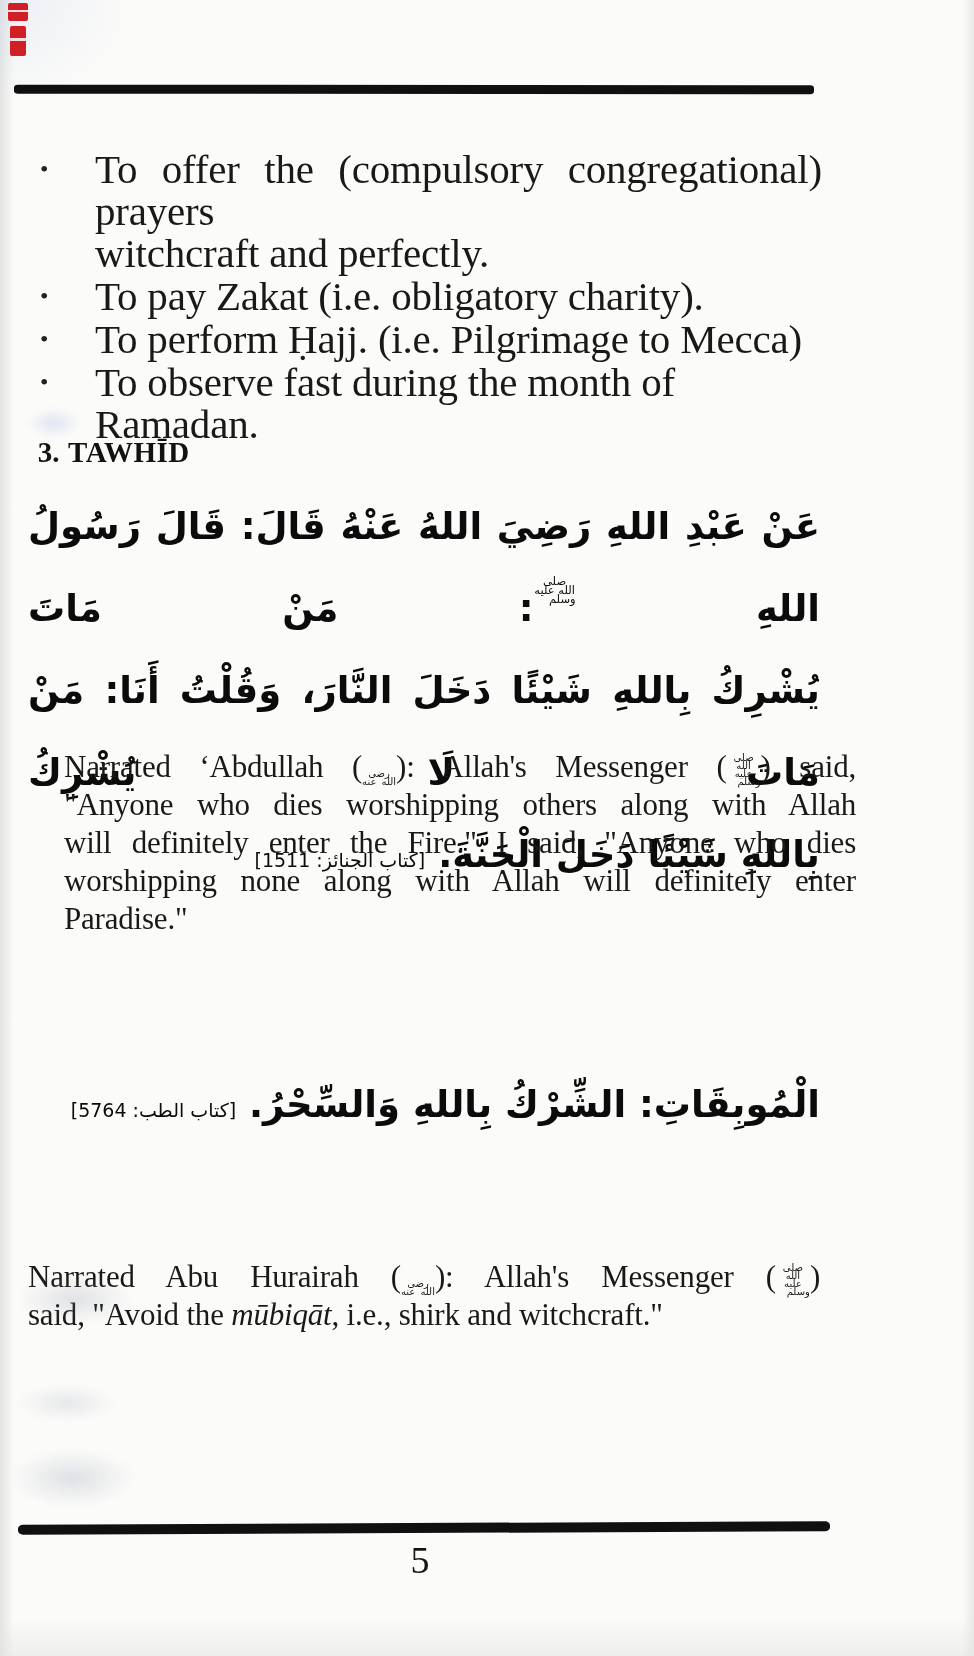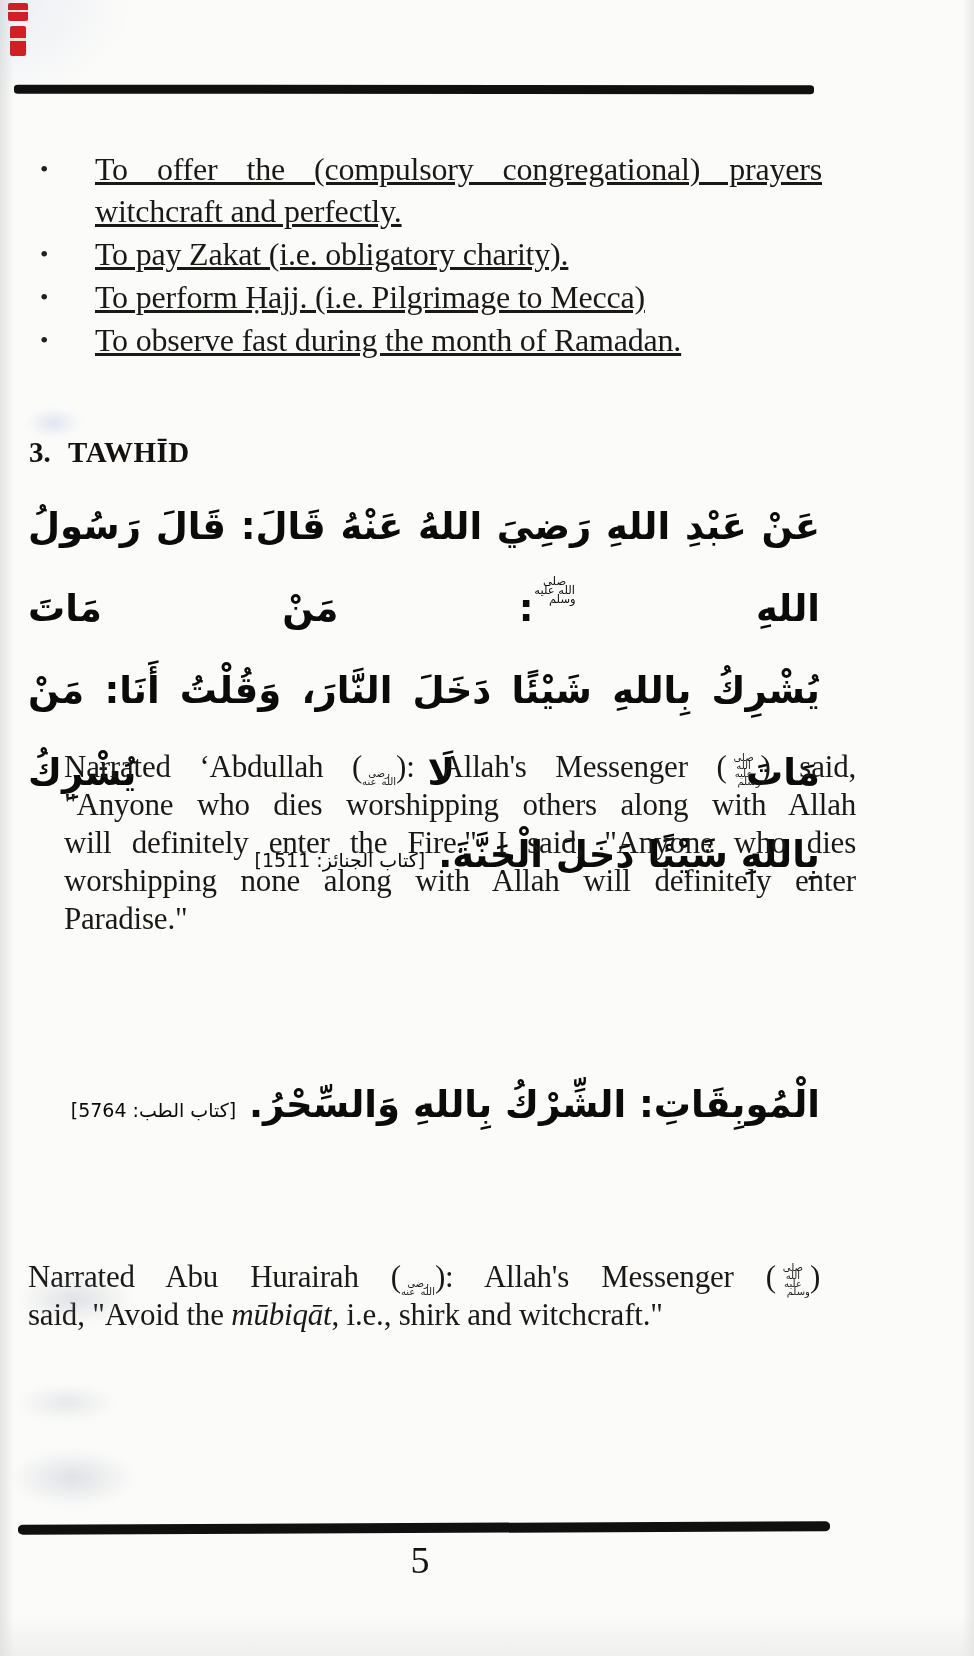--- a/index.html
+++ b/index.html
@@ -22,26 +22,26 @@
   .stamp{position:absolute;}
   .stamp-1{left:8px;top:3px;width:20px;height:18px;border-radius:2px;
     background:linear-gradient(180deg,#d11f26 0 7px,#f6dede 7px 9px,#d11f26 9px 100%);}
   .stamp-2{left:10px;top:26px;width:16px;height:30px;border-radius:2px;
     background:linear-gradient(180deg,#d11f26 0 12px,#f6dede 12px 15px,#d11f26 15px 100%);}
 
   
   .bullets{position:absolute;left:30px;top:148px;width:792px;margin:0;padding:0;list-style:none;}
   .bullets li{display:flex;margin:0 0 1px 0;}
   .dot{width:65px;box-sizing:border-box;padding-left:10px;font-size:24px;line-height:42px;color:#242220;}
-  .btext{flex:1;font-size:32px;line-height:42px;letter-spacing:-0.2px;text-decoration:underline;}
+  .btext{flex:1;font-size:41px;line-height:42px;letter-spacing:-0.2px;}
   .jlast{text-align:justify;text-align-last:justify;}
 
   
   .heading{position:absolute;left:29px;font-weight:700;font-size:29px;line-height:33px;color:#14120f;}
-  .h3{top:436px;}
+  .h3{top:436px;text-align:center;}
   .h4{top:1014px;}
   .hnum{display:inline-block;width:39px;}
   .htitle{letter-spacing:0.5px;word-spacing:-4px;}
 
   
   .arabic{position:absolute;left:28px;width:792px;direction:rtl;
     font-family:"DejaVu Sans","Liberation Sans",sans-serif;
     font-weight:700;font-size:37px;color:#0b0b0b;}
   .arabic-1{top:486px;}
   .arabic-1 .ar-line{line-height:82px;}

